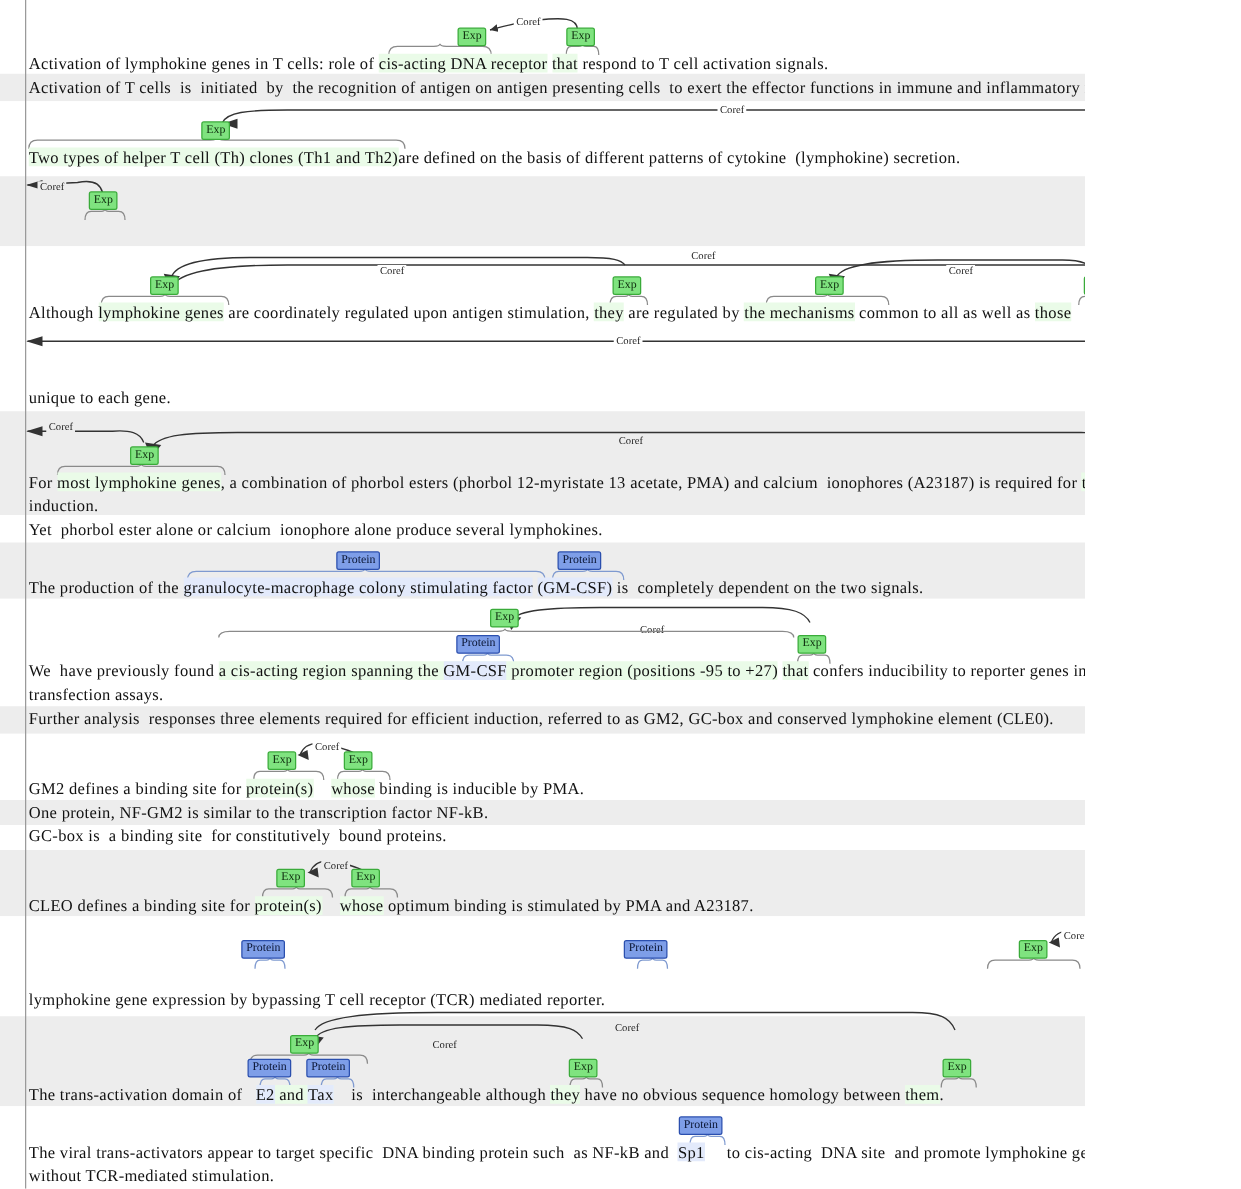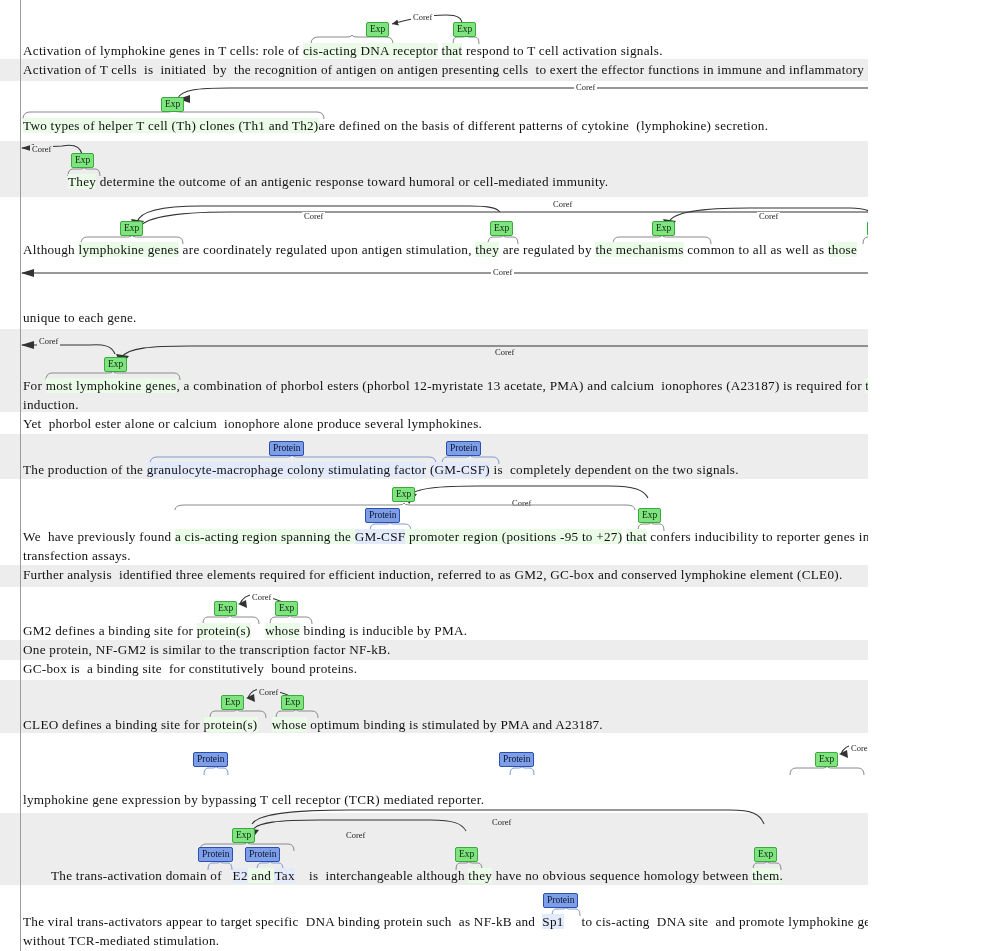--- a/index.html
+++ b/index.html
@@ -359,45 +359,44 @@
   <div class="chip exp" style="left:455px;top:847px;">Exp</div>
   <div class="chip exp" style="left:754px;top:847px;">Exp</div>
   <div class="chip prot" style="left:543px;top:893px;">Protein</div>
 
   <div class="txt" style="left:23px;top:43px;">Activation of lymphokine genes in T cells: role of <span class="hl-exp">cis-acting DNA receptor</span> <span class="hl-exp">that</span> respond to T cell activation signals.</div>
 
   <div class="txt" style="left:23px;top:62px;">Activation of T cells  is  initiated  by  the recognition of antigen on antigen presenting cells  to exert the effector functions in immune and inflammatory responses.</div>
 
   <div class="txt" style="left:23px;top:118px;"><span class="hl-exp">Two types of helper T cell (Th) clones (Th1 and Th2)</span>are defined on the basis of different patterns of cytokine  (lymphokine) secretion.</div>
 
-  <div class="txt" style="left:68px;top:174px;"><span class="hl-exp">They</span> determine the outcome of an antigenic response toward humoral or cell-mediated immunity.</div>
 
   <div class="txt" style="left:23px;top:242px;">Although <span class="hl-exp">lymphokine genes</span> are coordinately regulated upon antigen stimulation, <span class="hl-exp">they</span> are regulated by <span class="hl-exp">the mechanisms</span> common to all as well as <span class="hl-exp">those</span>      <span class="hl-exp">which</span> are</div>
   <div class="txt" style="left:23px;top:310px;">unique to each gene.</div>
 
   <div class="txt" style="left:23px;top:378px;">For <span class="hl-exp">most lymphokine genes</span>, a combination of phorbol esters (phorbol 12-myristate 13 acetate, PMA) and calcium  ionophores (A23187) is required for <span class="hl-exp">their</span> maximal</div>
   <div class="txt" style="left:23px;top:397px;">induction.</div>
 
   <div class="txt" style="left:23px;top:416px;">Yet  phorbol ester alone or calcium  ionophore alone produce several lymphokines.</div>
 
   <div class="txt" style="left:23px;top:462px;">The production of the <span class="hl-prot">granulocyte-macrophage colony stimulating factor</span> <span class="hl-prot">(GM-CSF)</span> is  completely dependent on the two signals.</div>
 
   <div class="txt" style="left:23px;top:529px;">We  have previously found <span class="hl-exp">a cis-acting region spanning the <span class="hl-prot">GM-CSF</span> promoter region (positions -95 to +27)</span> <span class="hl-exp">that</span> confers inducibility to reporter genes in transient</div>
   <div class="txt" style="left:23px;top:548px;">transfection assays.</div>
 
-  <div class="txt" style="left:23px;top:567px;">Further analysis  identified three elements required for efficient induction, referred to as GM2, GC-box and conserved lymphokine element (CLE0).</div>
+  <div class="txt" style="left:23px;top:567px;">Further analysis  responses three elements required for efficient induction, referred to as GM2, GC-box and conserved lymphokine element (CLE0).</div>
 
   <div class="txt" style="left:23px;top:623px;">GM2 defines a binding site for <span class="hl-exp">protein(s)</span>    <span class="hl-exp">whose</span> binding is inducible by PMA.</div>
 
   <div class="txt" style="left:23px;top:642px;">One protein, NF-GM2 is similar to the transcription factor NF-kB.</div>
 
   <div class="txt" style="left:23px;top:661px;">GC-box is  a binding site  for constitutively  bound proteins.</div>
 
   <div class="txt" style="left:23px;top:717px;">CLEO defines a binding site for <span class="hl-exp">protein(s)</span>    <span class="hl-exp">whose</span> optimum binding is stimulated by PMA and A23187.</div>
 
   <div class="txt" style="left:23px;top:792px;">lymphokine gene expression by bypassing T cell receptor (TCR) mediated reporter.</div>
 
-  <div class="txt" style="left:23px;top:868px;margin-left:28px;">The trans-activation domain of   <span class="hl-exp"><span class="hl-prot">E2</span> and <span class="hl-prot">Tax</span></span>    is  interchangeable although <span class="hl-exp">they</span> have no obvious sequence homology between <span class="hl-exp">them</span>.</div>
+  <div class="txt" style="left:23px;top:868px;">The trans-activation domain of   <span class="hl-exp"><span class="hl-prot">E2</span> and <span class="hl-prot">Tax</span></span>    is  interchangeable although <span class="hl-exp">they</span> have no obvious sequence homology between <span class="hl-exp">them</span>.</div>
 
   <div class="txt" style="left:23px;top:914px;">The viral trans-activators appear to target specific  DNA binding protein such  as NF-kB and  <span class="hl-prot">Sp1</span>     to cis-acting  DNA site  and promote lymphokine gene expression</div>
   <div class="txt" style="left:23px;top:933px;">without TCR-mediated stimulation.</div>
 
 </div>
 
 </body></html>

